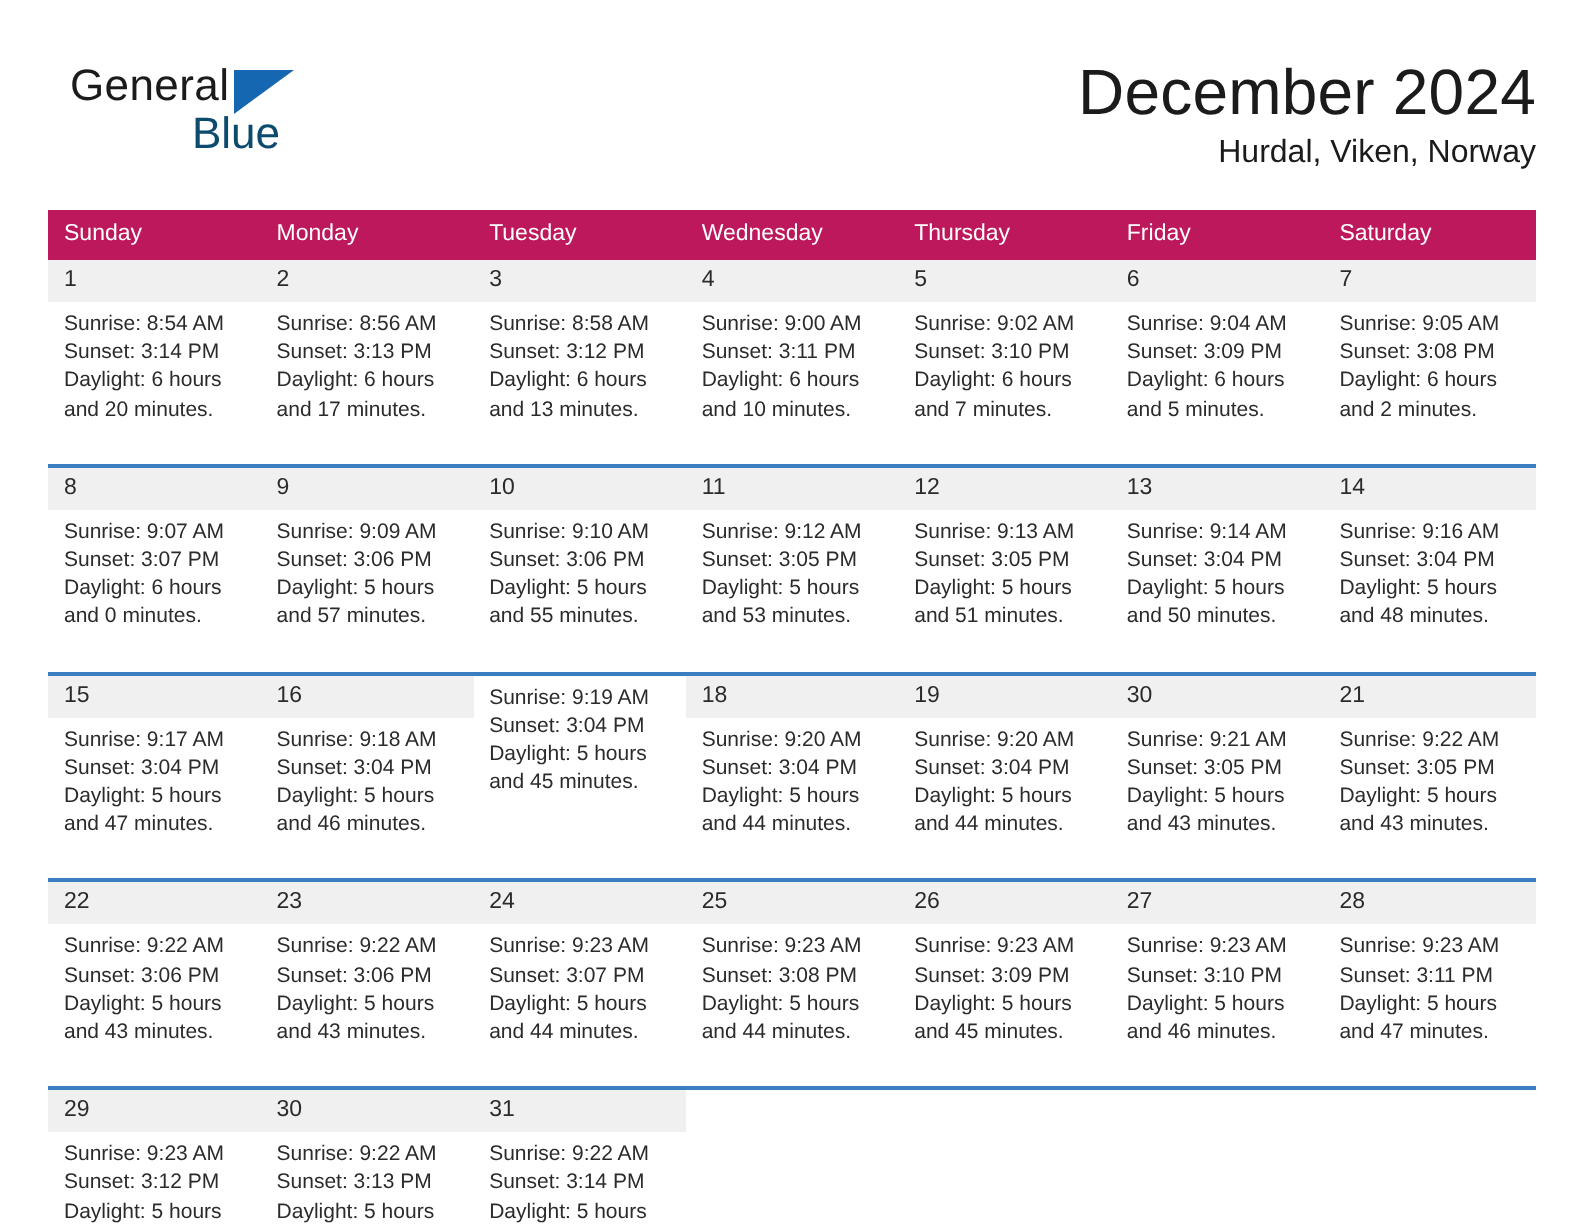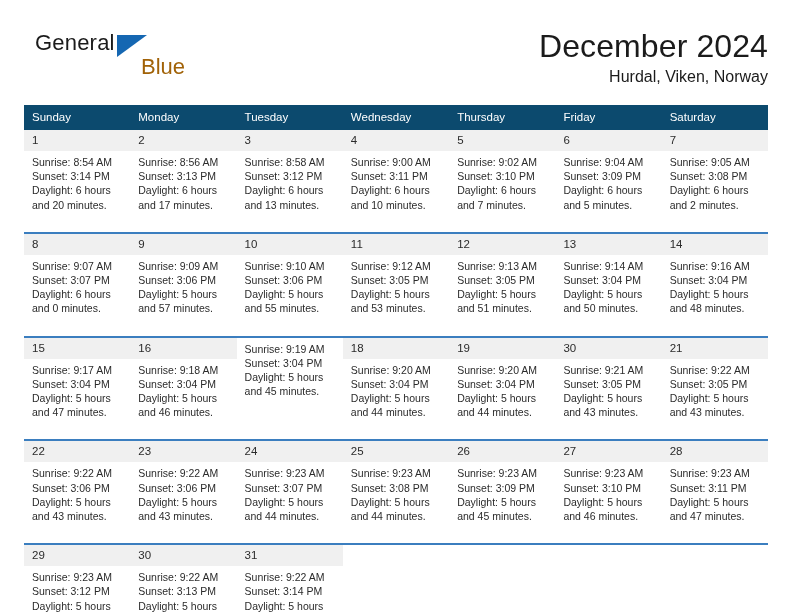--- a/index.html
+++ b/index.html
@@ -53,23 +53,22 @@
     width: 0;
     height: 0;
     border-left: 30px solid #1567b2;
     border-bottom: 22px solid transparent;
   }
   .brand-blue {
     position: absolute;
     left: 61px;
     top: 24px;
     font-size: 22px;
-    color: #a16207;
+    color: #0c4a6e;
     font-family: "Liberation Sans", sans-serif;
-    margin-left: 45px;
   }
 
   .title-block {
     position: absolute;
     right: 0;
     top: 0;
     text-align: right;
   }
   .cal-title {
     font-size: 32px;
@@ -89,21 +88,21 @@
 
   
   .calendar {
     position: absolute;
     left: 24px;
     top: 105px;
     width: 744px;
   }
   .weekday-row {
     display: flex;
-    background: #0c4a6e;
+    background: #be185d;
   }
   .weekday {
     flex: 1 1 0;
     min-width: 0;
     color: #ffffff;
     font-size: 11.5px;
     line-height: 14px;
     padding: 5px 0 6px 8px;
     box-sizing: border-box;
     white-space: nowrap;

